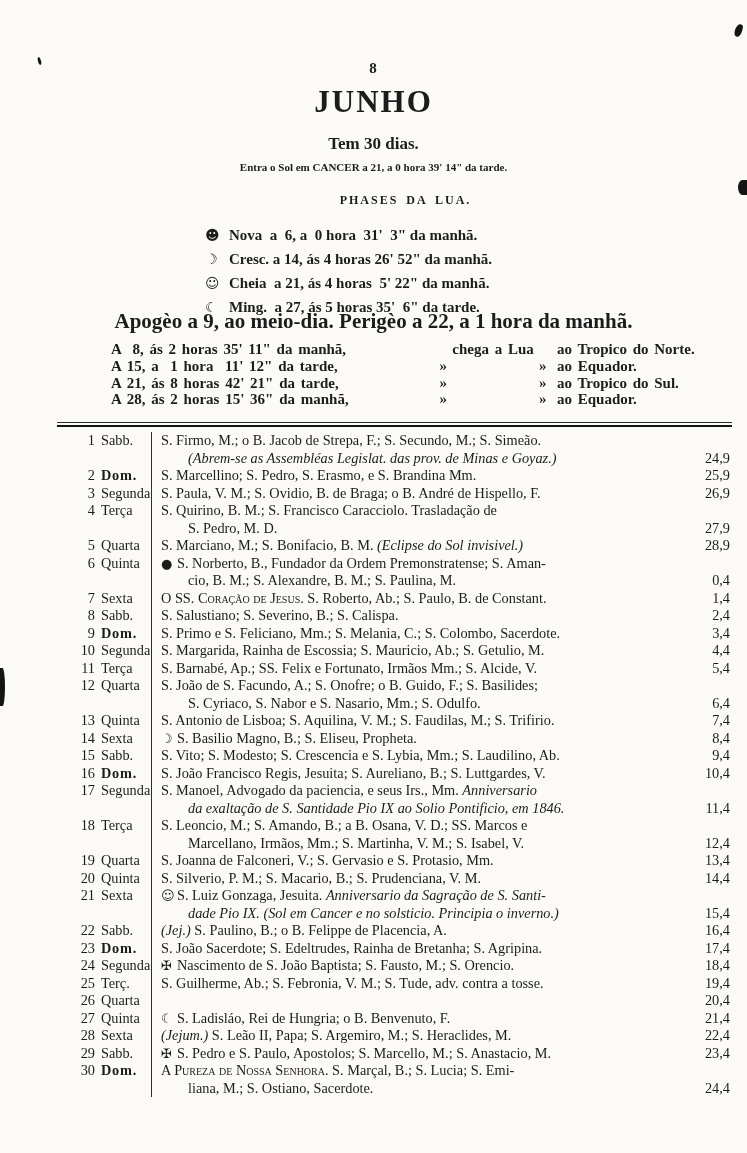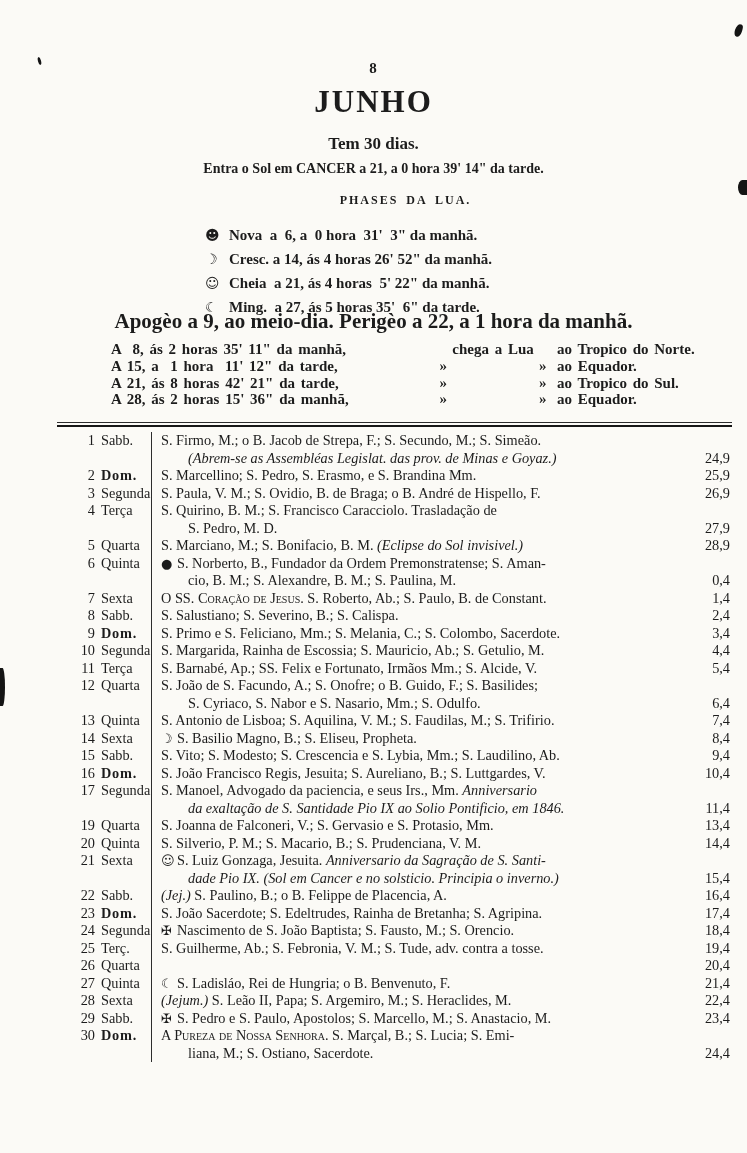--- a/index.html
+++ b/index.html
@@ -6,21 +6,21 @@
   .page{
     position:relative;width:747px;height:1153px;margin:0 auto;
     background:#fbfaf6;
     font-family:"Liberation Serif","DejaVu Serif",serif;
     color:#1c1c1c;overflow:hidden;
   }
   .ctr{position:absolute;left:0;width:100%;text-align:center;}
   #pagenum{top:60px;font-size:15px;font-weight:700;letter-spacing:1px;}
   #title{top:84px;font-size:31px;font-weight:700;letter-spacing:2px;}
   #subtitle{top:134px;font-size:17px;font-weight:700;}
-  #sunline{top:161px;font-size:14px;font-weight:700;}
+  #sunline{top:161px;font-size:11px;font-weight:700;}
   #phasestitle{top:193px;font-size:12px;font-weight:700;letter-spacing:2px;word-spacing:3px;margin-left:32px;}
   #phases{position:absolute;top:223px;left:205px;font-size:15px;font-weight:700;line-height:24px;white-space:pre;}
   #phases .pline{display:block;}
   .micon{font-family:"DejaVu Sans",sans-serif;display:inline-block;}
   #phases .micon{width:24px;font-size:14px;}
   #apsides{top:309px;font-size:21px;font-weight:700;}
   #tropics{position:absolute;top:341px;left:99px;font-size:15px;font-weight:700;line-height:16.8px;white-space:pre;word-spacing:2px;}
   #tropics .tleft{display:inline-block;width:318px;margin-left:12px;}
   #tropics .tmid{display:inline-block;width:128px;text-align:center;}
   
@@ -166,20 +166,27 @@
           </div>
         </div>
         <div class="crow">
           <div class="daycol"><span class="day">17</span><span class="wd">Segunda</span></div>
           <div class="content">
             <div class="line"><span>S. Manoel, Advogado da paciencia, e seus Irs., Mm. </span><span class="it">Anniversario</span></div>
             <div class="line ind"><span class="it">da exaltação de S. Santidade Pio IX ao Solio Pontificio, em 1846.</span><span class="age">11,4</span></div>
           </div>
         </div>
         <div class="crow">
+          <div class="daycol"><span class="day">18</span><span class="wd">Terça</span></div>
+          <div class="content">
+            <div class="line"><span>S. Leoncio, M.; S. Amando, B.; a B. Osana, V. D.; SS. Marcos e</span></div>
+            <div class="line ind"><span>Marcellano, Irmãos, Mm.; S. Martinha, V. M.; S. Isabel, V.</span><span class="age">12,4</span></div>
+          </div>
+        </div>
+        <div class="crow">
           <div class="daycol"><span class="day">19</span><span class="wd">Quarta</span></div>
           <div class="content">
             <div class="line"><span>S. Joanna de Falconeri, V.; S. Gervasio e S. Protasio, Mm.</span><span class="age">13,4</span></div>
           </div>
         </div>
         <div class="crow">
           <div class="daycol"><span class="day">20</span><span class="wd">Quinta</span></div>
           <div class="content">
             <div class="line"><span>S. Silverio, P. M.; S. Macario, B.; S. Prudenciana, V. M.</span><span class="age">14,4</span></div>
           </div>

